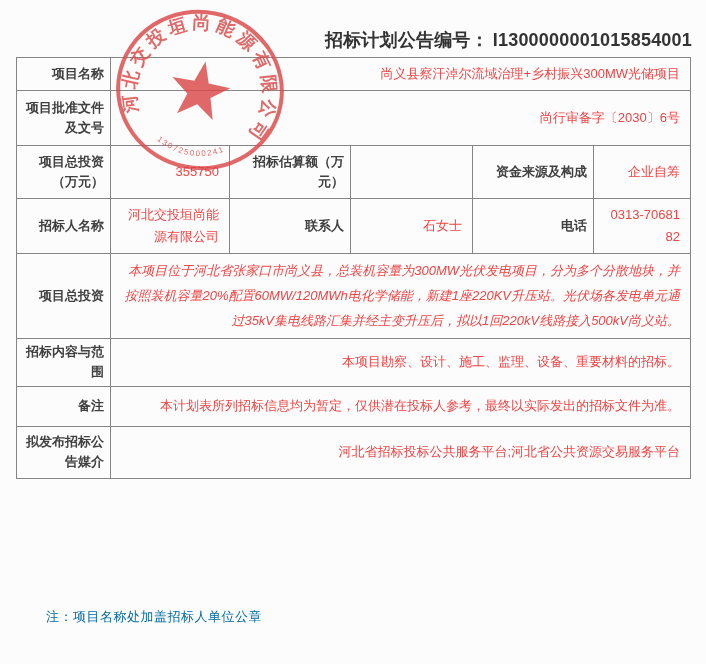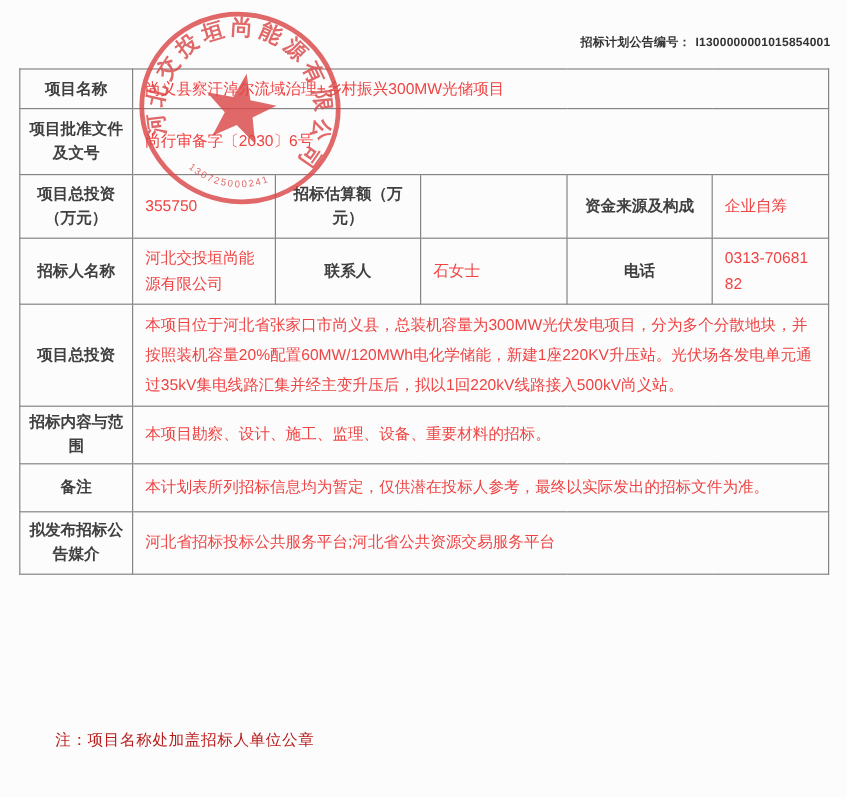--- a/index.html
+++ b/index.html
@@ -6,52 +6,53 @@
   body{
     width:706px;height:664px;
     background:#fcfcfc;
     font-family:"Liberation Sans","DejaVu Sans",sans-serif;
     position:relative;
     overflow:hidden;
   }
   .page{position:absolute;inset:0;}
   .doc-no{
     position:absolute;top:28px;right:14px;
-    font-size:10px;font-weight:bold;color:#333;
+    font-size:18px;font-weight:bold;color:#333;
     letter-spacing:0.2px;
   }
   .doc-no span{margin-left:4px;}
   table.tender{
     position:absolute;left:16px;top:57px;
     width:674px;
     border-collapse:collapse;
     table-layout:fixed;
   }
   table.tender td{
     border:1px solid #858585;
     font-size:13px;
     vertical-align:middle;
     word-break:break-all;
+    text-align:right;
   }
   td.lbl{
     font-weight:bold;color:#404040;
     text-align:center;
     padding:3px 6px;
     line-height:1.55;
   }
   td.val{
     color:#ef4444;
     text-align:left;
     padding:5px 10px;
     line-height:1.7;
   }
-  td.val.big{line-height:1.9;}
+  td.val.big{line-height:1.9;font-style:italic;}
   .note{
     position:absolute;left:46px;top:608px;
-    font-size:13px;color:#b91c1c;
+    font-size:13px;color:#0369a1;
     letter-spacing:0.5px;
   }
   .stamp{
     position:absolute;left:112px;top:6px;
     width:176px;height:168px;
     opacity:0.82;
     pointer-events:none;
   }
   .stamp text{
     fill:#dc4848;

